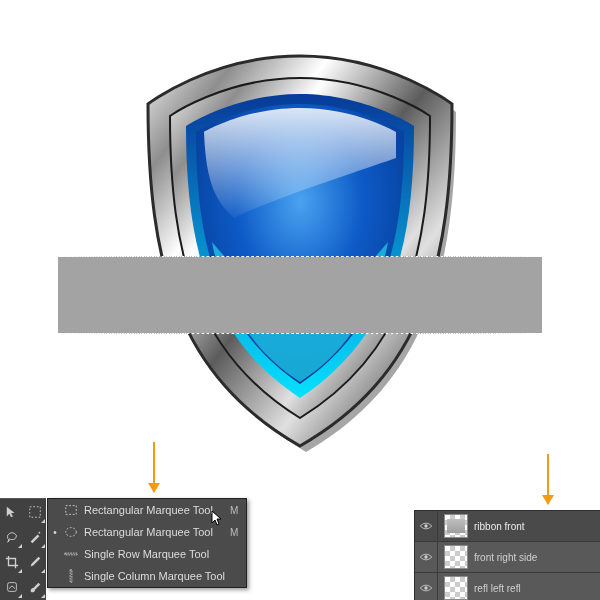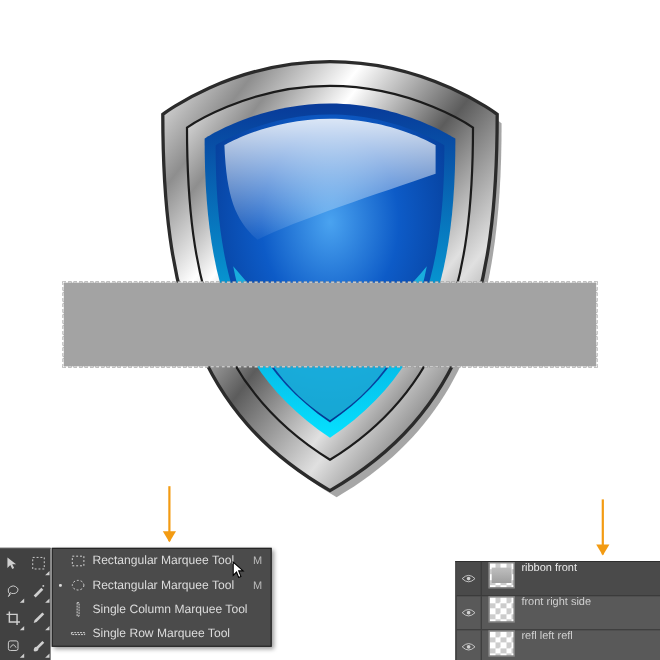--- a/index.html
+++ b/index.html
@@ -143,21 +143,21 @@
     right: 0;
     top: 510px;
     width: 185px;
     height: 90px;
     background: #595959;
     border-left: 1px solid #2e2e2e;
     border-top: 1px solid #2e2e2e;
   }
   .layer-row {
     display: flex;
-    align-items: flex-start;
+    align-items: center;
     height: 30px;
     border-bottom: 1px solid #3a3a3a;
     color: #d0d0d0;
     font-size: 10px;
     cursor: pointer;
   }
   .layer-row.selected { background: #4a4a4a; color: #eaeaea; }
   .layer-row .vis {
     width: 22px;
     height: 100%;
@@ -297,34 +297,34 @@
             <ellipse cx="8" cy="8" rx="6" ry="5" fill="none" stroke="#d8d8d8" stroke-dasharray="2,2"></ellipse>
           </svg>
       </span>
       <span class="label">Rectangular Marquee Tool</span>
       <span class="shortcut">M</span>
     </div>
     <div class="flyout-item">
       <span class="dot"></span>
       <span class="icon">
         <svg viewBox="0 0 16 16">
-            <rect x="7" y="1" width="2" height="14" fill="none" stroke="#d8d8d8" stroke-dasharray="2,1"></rect>
-          </svg>
-      </span>
-      <span class="label">Single Column Marquee Tool</span>
+            <rect x="1" y="7" width="14" height="2" fill="none" stroke="#d8d8d8" stroke-dasharray="2,1"></rect>
+          </svg>
+      </span>
+      <span class="label">Single Row Marquee Tool</span>
       <span class="shortcut"></span>
     </div>
     <div class="flyout-item">
       <span class="dot"></span>
       <span class="icon">
         <svg viewBox="0 0 16 16">
-            <rect x="1" y="7" width="14" height="2" fill="none" stroke="#d8d8d8" stroke-dasharray="2,1"></rect>
-          </svg>
-      </span>
-      <span class="label">Single Row Marquee Tool</span>
+            <rect x="7" y="1" width="2" height="14" fill="none" stroke="#d8d8d8" stroke-dasharray="2,1"></rect>
+          </svg>
+      </span>
+      <span class="label">Single Column Marquee Tool</span>
       <span class="shortcut"></span>
     </div>
   </div>
 
   <svg class="cursor-pointer" viewBox="0 0 12 16">
     <path d="M1 1 L1 13 L4 10 L6 15 L8 14 L6 9 L10 9 Z" fill="#ffffff" stroke="#000000" stroke-width="1"></path>
   </svg>
 
   <div class="layers-panel">
     <div class="layer-row selected">

